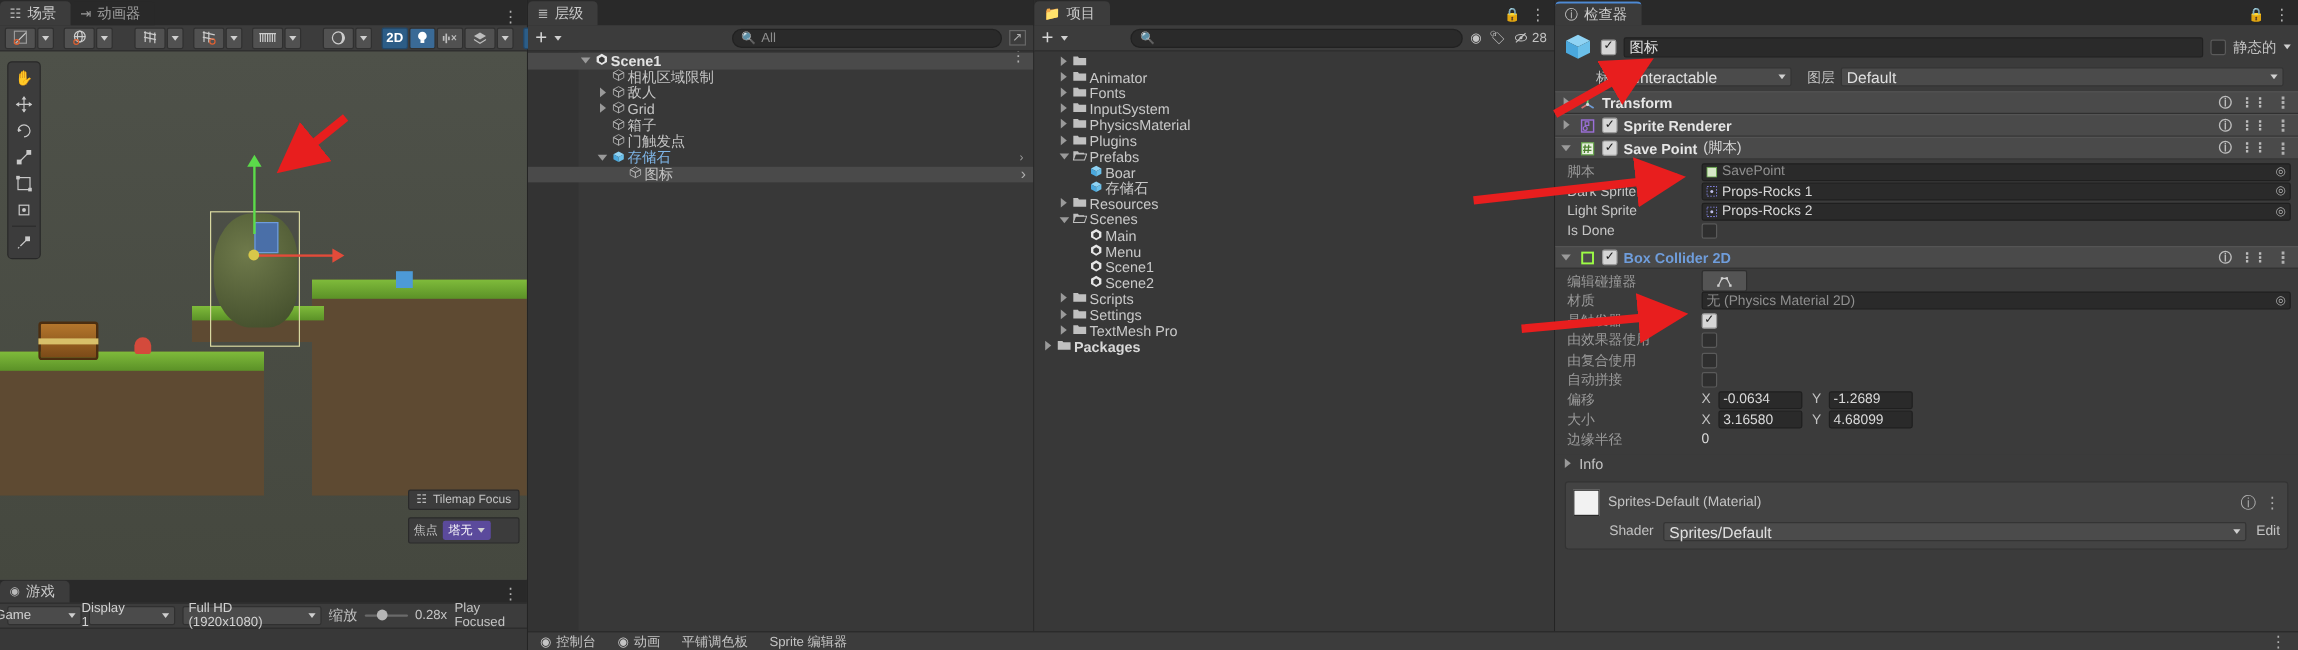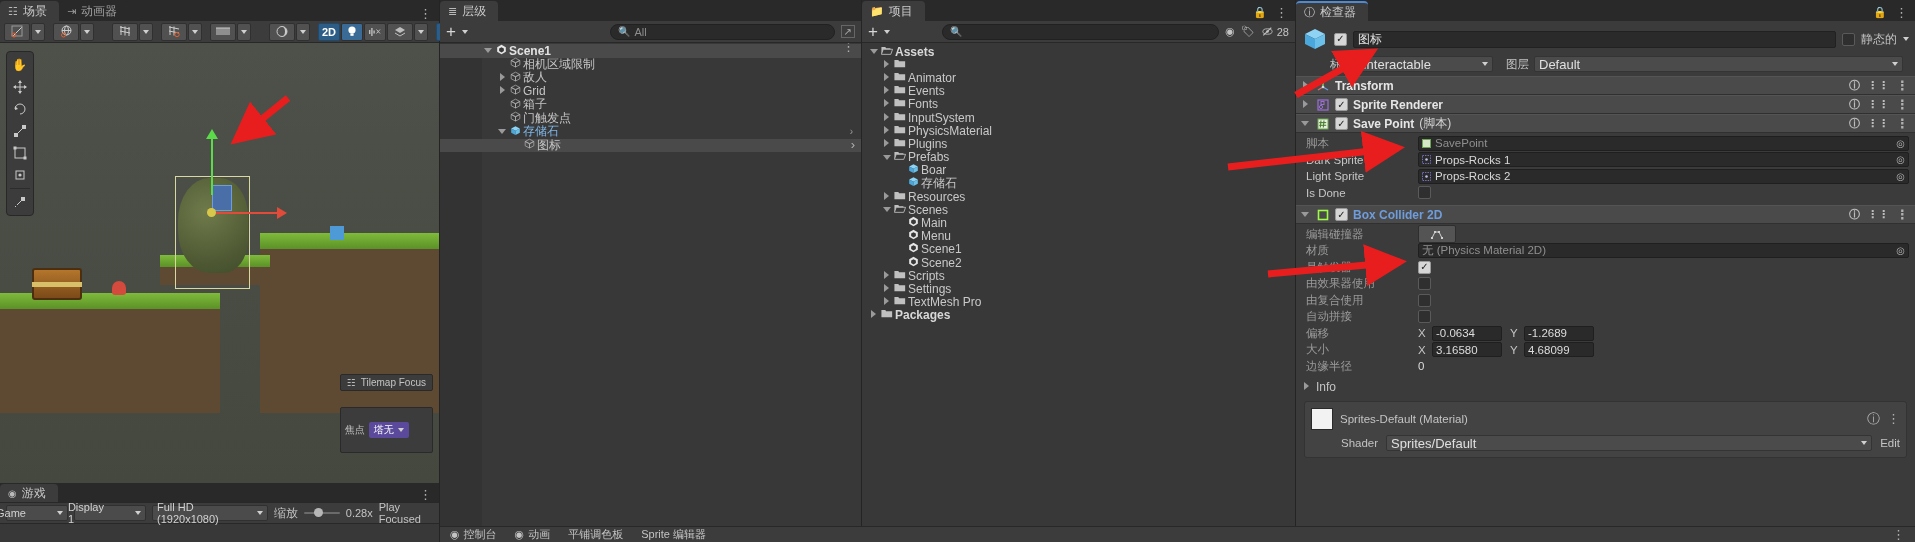--- a/index.html
+++ b/index.html
@@ -57,22 +57,22 @@
   .scene-tools .stsep { height:1px; background:#2c2c2c; margin:2px 3px; }
 
   .scene-bottom-overlay {
     position:absolute; right:6px; bottom:30px; z-index:6; font-size:10px;
   }
   .tilemap-focus {
     background:#3c3c3c; border:1px solid #2a2a2a; color:#c4c4c4;
     padding:2px 6px; display:flex; align-items:center; gap:5px; border-radius:2px;
   }
   .focus-row {
-    margin-top:16px; background:#3c3c3c; border:1px solid #2a2a2a;
-    padding:14px 4px; display:flex; align-items:center; gap:4px; border-radius:2px;
+    margin-top:6px; background:#3c3c3c; border:1px solid #2a2a2a;
+    padding:2px 4px; display:flex; align-items:center; gap:4px; border-radius:2px;
   }
   .focus-chip { background:#5b4a9c; color:#fff; padding:1px 5px; border-radius:2px; display:flex;align-items:center;gap:4px;}
 
   
   #game-strip { flex: 0 0 auto; }
   .game-tabstrip { height:19px; background:#292929; display:flex; align-items:flex-end; }
   .game-toolbar {
     height: 22px; background:#3c3c3c; display:flex; align-items:center; gap:6px;
     padding: 0 6px; border-top:1px solid #282828; border-bottom:1px solid #282828;
   }
@@ -592,52 +592,35 @@
         <svg width="13" height="11" viewBox="0 0 15 13">
             <ellipse cx="7.5" cy="6.5" rx="5.5" ry="3.2" stroke="#c4c4c4" fill="none"></ellipse>
             <circle cx="7.5" cy="6.5" r="1.5" fill="#c4c4c4"></circle>
             <line x1="2.5" y1="11" x2="12" y2="2" stroke="#c4c4c4" stroke-width="1.2"></line>
           </svg>
         <span>28</span>
       </span>
     </div>
     <div class="p-tree">
       <div id="proj-rows">
-          <div class="p-row bold">
-            <span style="display:inline-block;width:6px;flex:0 0 6px;"></span>
-            <span class="arrow"><span style="display:inline-block;width:0;height:0;border-left:4px solid transparent;border-right:4px solid transparent;border-top:5px solid #9a9a9a;"></span></span>
-            <span class="ico"><svg width="12" height="11" viewBox="0 0 14 12">
-                <path d="M0.5 2 L5 2 L6 3.4 L11 3.4 L11 4.6 L2.6 4.6 L0.5 10.5 Z" fill="#c0c0c0"></path>
-                <path d="M2.6 4.6 L13.5 4.6 L11.4 10.5 L0.5 10.5 Z" fill="none" stroke="#c0c0c0" stroke-width="1"></path>
-              </svg></span>
-            <span>Assets</span>
-          </div>
           <div class="p-row">
             <span style="display:inline-block;width:19px;flex:0 0 19px;"></span>
             <span class="arrow"><span style="display:inline-block;width:0;height:0;border-top:4px solid transparent;border-bottom:4px solid transparent;border-left:5px solid #9a9a9a;"></span></span>
             <span class="ico"><svg width="12" height="11" viewBox="0 0 14 12">
                 <path d="M0.5 2 L5 2 L6 3.4 L13 3.4 L13 10.5 L0.5 10.5 Z" fill="#c0c0c0"></path>
               </svg></span>
             <span></span>
           </div>
           <div class="p-row">
             <span style="display:inline-block;width:19px;flex:0 0 19px;"></span>
             <span class="arrow"><span style="display:inline-block;width:0;height:0;border-top:4px solid transparent;border-bottom:4px solid transparent;border-left:5px solid #9a9a9a;"></span></span>
             <span class="ico"><svg width="12" height="11" viewBox="0 0 14 12">
                 <path d="M0.5 2 L5 2 L6 3.4 L13 3.4 L13 10.5 L0.5 10.5 Z" fill="#c0c0c0"></path>
               </svg></span>
             <span>Animator</span>
-          </div>
-          <div class="p-row">
-            <span style="display:inline-block;width:19px;flex:0 0 19px;"></span>
-            <span class="arrow"><span style="display:inline-block;width:0;height:0;border-top:4px solid transparent;border-bottom:4px solid transparent;border-left:5px solid #9a9a9a;"></span></span>
-            <span class="ico"><svg width="12" height="11" viewBox="0 0 14 12">
-                <path d="M0.5 2 L5 2 L6 3.4 L13 3.4 L13 10.5 L0.5 10.5 Z" fill="#c0c0c0"></path>
-              </svg></span>
-            <span>Events</span>
           </div>
           <div class="p-row">
             <span style="display:inline-block;width:19px;flex:0 0 19px;"></span>
             <span class="arrow"><span style="display:inline-block;width:0;height:0;border-top:4px solid transparent;border-bottom:4px solid transparent;border-left:5px solid #9a9a9a;"></span></span>
             <span class="ico"><svg width="12" height="11" viewBox="0 0 14 12">
                 <path d="M0.5 2 L5 2 L6 3.4 L13 3.4 L13 10.5 L0.5 10.5 Z" fill="#c0c0c0"></path>
               </svg></span>
             <span>Fonts</span>
           </div>
           <div class="p-row">

